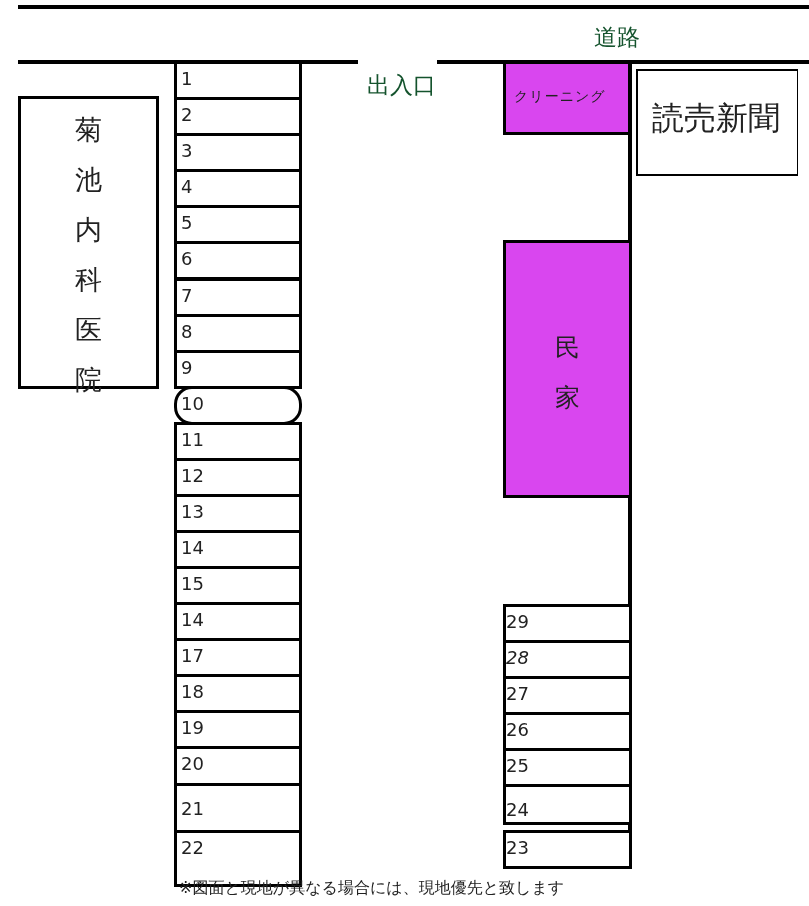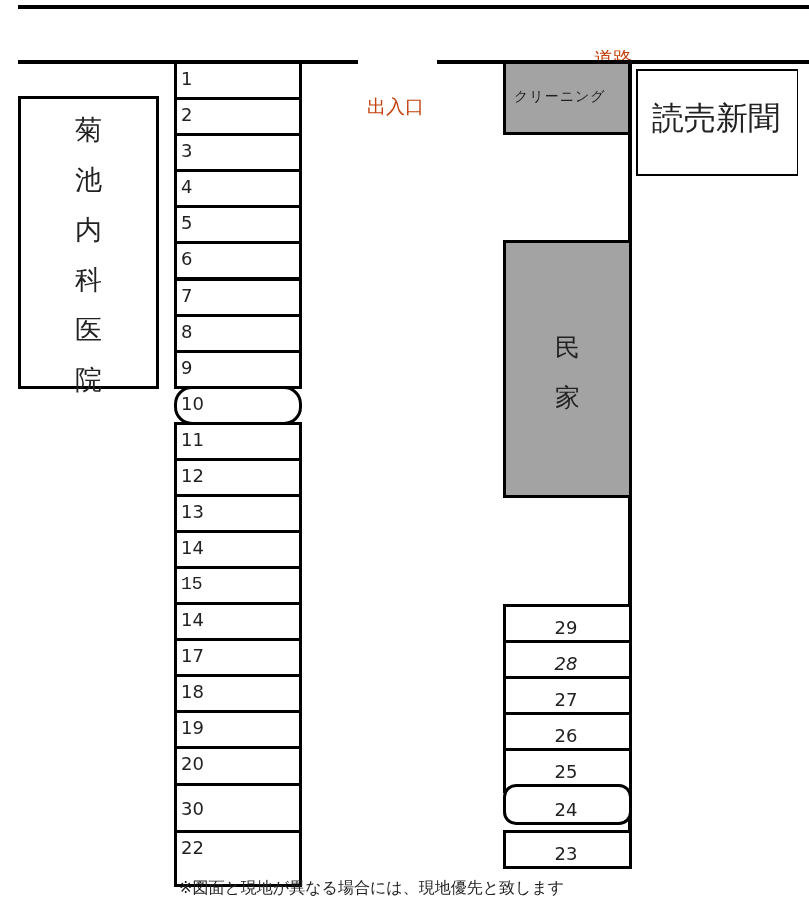--- a/index.html
+++ b/index.html
@@ -1,29 +1,29 @@
 <!DOCTYPE html>
 <html><head>
 <meta charset="utf-8">
 <style>
   html, body { margin: 0; padding: 0; background: #ffffff; }
   body { width: 809px; height: 906px; position: relative; overflow: hidden;
          font-family: "DejaVu Sans", "Liberation Sans", sans-serif; color: #1a1a1a; }
   .abs { position: absolute; box-sizing: border-box; }
   .hline { position: absolute; background: #000; height: 4px; }
   .vline { position: absolute; background: #000; width: 4px; }
-  .label { position: absolute; font-size: 19px; color: #c2410c; white-space: nowrap; margin-top: 24px; }
+  .label { position: absolute; font-size: 23px; color: #14532d; white-space: nowrap; }
   .clinic { border: 3px solid #000; }
   .clinic-chars { position: absolute; left: 0; right: 0; top: 6px; display: flex; flex-direction: column;
                   align-items: center; font-size: 27px; line-height: 50px; color: #222; }
   .stall { position: absolute; box-sizing: border-box; border: 3px solid #000; background: #fff;
            font-size: 18px; color: #222; line-height: 1; }
   .stall.left { padding: 6px 0 0 4px; text-align: left; }
-  .stall.right { padding: 12px 3px 0 0; text-align: center; }
-  .box { position: absolute; box-sizing: border-box; border: 3px solid #000; background: #a3a3a3; }
+  .stall.right { padding: 6px 3px 0 0; text-align: left; }
+  .box { position: absolute; box-sizing: border-box; border: 3px solid #000; background: #d946ef; }
   .minka-chars { position: absolute; left: 0; right: 0; top: 80px; display: flex; flex-direction: column;
                  align-items: center; font-size: 25px; line-height: 50px; color: #222; }
   .note { position: absolute; font-size: 16px; color: #222; white-space: nowrap; }
 </style>
 </head>
 <body>
 
 <div class="hline" style="left:18px; top:5px; width:791px;"></div>
 <div class="label" style="left:594px; top:22px;">道路</div>
 <div class="hline" style="left:18px; top:60px; width:340px;"></div>
@@ -49,27 +49,27 @@
   <div class="stall left" style="left:174px; top:205px; width:128px; height:39px;">5</div>
   <div class="stall left" style="left:174px; top:241px; width:128px; height:39px;">6</div>
   <div class="stall left" style="left:174px; top:278px; width:128px; height:39px;">7</div>
   <div class="stall left" style="left:174px; top:314px; width:128px; height:39px;">8</div>
   <div class="stall left" style="left:174px; top:350px; width:128px; height:39px;">9</div>
   <div class="stall left" style="left:174px; top:386px; width:128px; height:39px;border-radius:18px;">10</div>
   <div class="stall left" style="left:174px; top:422px; width:128px; height:39px;">11</div>
   <div class="stall left" style="left:174px; top:458px; width:128px; height:39px;">12</div>
   <div class="stall left" style="left:174px; top:494px; width:128px; height:39px;">13</div>
   <div class="stall left" style="left:174px; top:530px; width:128px; height:39px;">14</div>
-  <div class="stall left" style="left:174px; top:566px; width:128px; height:39px;font-family:Liberation Mono, monospace;">15</div>
+  <div class="stall left" style="left:174px; top:566px; width:128px; height:39px;">15</div>
   <div class="stall left" style="left:174px; top:602px; width:128px; height:39px;">14</div>
   <div class="stall left" style="left:174px; top:638px; width:128px; height:39px;">17</div>
   <div class="stall left" style="left:174px; top:674px; width:128px; height:39px;">18</div>
   <div class="stall left" style="left:174px; top:710px; width:128px; height:39px;">19</div>
   <div class="stall left" style="left:174px; top:746px; width:128px; height:40px;">20</div>
-  <div class="stall left" style="left:174px; top:783px; width:128px; height:50px; padding-top:14px;">30</div>
+  <div class="stall left" style="left:174px; top:783px; width:128px; height:50px; padding-top:14px;">21</div>
   <div class="stall left" style="left:174px; top:830px; width:128px; height:57px;">22</div>
 </div>
 
 <div class="box" style="left:503px; top:61px; width:129px; height:74px;">
   <span class="abs" style="left:8px; top:24px; font-size:14px; color:#222; white-space:nowrap; letter-spacing:1px;">クリーニング</span>
 </div>
 
 <div class="vline" style="left:628px; top:61px; height:808px;"></div>
 
 <div class="abs" style="left:636px; top:69px; width:162px; height:107px; border-left:2px solid #000; border-top:2px solid #000; border-right:1px solid #000; border-bottom:2px solid #000;">
@@ -82,17 +82,17 @@
     <span>家</span>
   </div>
 </div>
 
 <div>
   <div class="stall right" style="left:503px; top:604px; width:129px; height:39px;">29</div>
   <div class="stall right" style="left:503px; top:640px; width:129px; height:39px;font-style:italic;">28</div>
   <div class="stall right" style="left:503px; top:676px; width:129px; height:39px;">27</div>
   <div class="stall right" style="left:503px; top:712px; width:129px; height:39px;">26</div>
   <div class="stall right" style="left:503px; top:748px; width:129px; height:45px;">25</div>
-  <div class="stall right" style="left:503px; top:784px; width:129px; height:41px; padding-top:14px;border-radius:13px;">24</div>
+  <div class="stall right" style="left:503px; top:784px; width:129px; height:41px; padding-top:14px;">24</div>
   <div class="stall right" style="left:503px; top:830px; width:129px; height:39px;">23</div>
 </div>
 
 <div class="note" style="left:179px; top:878px;">※図面と現地が異なる場合には、現地優先と致します</div>
 
 </body></html>

